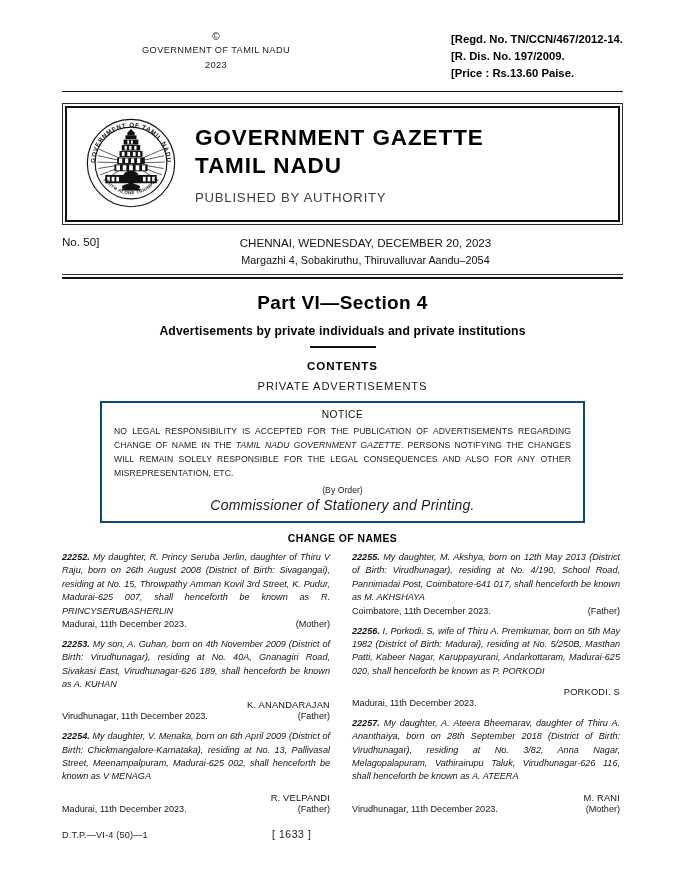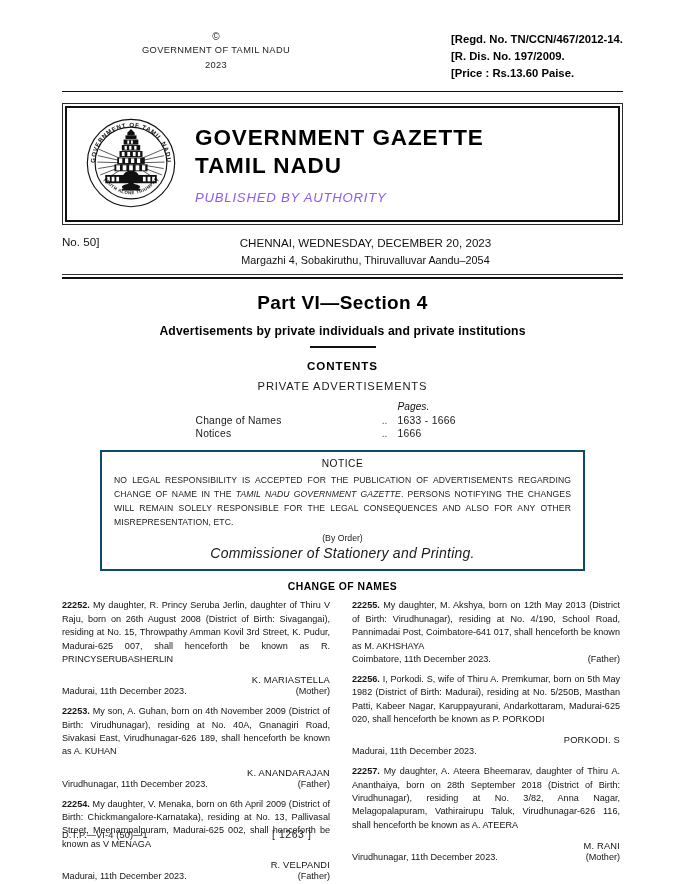--- a/index.html
+++ b/index.html
@@ -80,22 +80,21 @@
     font-size: 22.5px;
     font-weight: bold;
     letter-spacing: .9px;
     line-height: 1.25;
     color: #000;
   }
   .mast-sub {
     font-size: 13.2px;
     letter-spacing: .75px;
     margin-top: 9px;
-    color: #8b5cf6;
-    font-style: italic;
+    color: #404040;
   }
 
   
   .issue-row {
     display: flex;
     align-items: flex-start;
     margin-top: 9px;
   }
   .issue-no {
     font-size: 11.6px;
@@ -237,20 +236,21 @@
   }
   .col { width: 268px; }
 
   .entry { margin-bottom: 9px; }
   .entry-body {
     font-size: 9.1px;
     line-height: 1.47;
     text-align: justify;
     text-justify: inter-word;
     color: #141414;
+    font-style: italic;
   }
   .entry-no { font-weight: bold; }
   .sign-name {
     text-align: right;
     font-size: 9.3px;
     margin-top: 9px;
     letter-spacing: .2px;
     color: #111;
   }
   .place-row {
@@ -402,56 +402,36 @@
 
   <div class="rule-double"></div>
 
   <div class="part-title">Part  VI—Section 4</div>
   <div class="part-sub">Advertisements by private individuals and private institutions</div>
   <div class="short-rule"></div>
 
   <div class="contents-title">CONTENTS</div>
   <div class="contents-kind">PRIVATE ADVERTISEMENTS</div>
 
-  <table class="contents-table">
-    <tbody>
-        <tr>
-      <td class="ct-label"></td>
-      <td class="ct-dots"></td>
-      <td class="ct-head">Pages.</td>
-    </tr>
-    <tr>
-      <td class="ct-label">Change of Names</td>
-      <td class="ct-dots">..</td>
-      <td class="ct-pages">1633 - 1666</td>
-    </tr>
-    <tr>
-      <td class="ct-label">Notices</td>
-      <td class="ct-dots">..</td>
-      <td class="ct-pages">1666</td>
-    </tr>
-  </tbody>
-    </table>
 
   <div class="notice-box">
     <div class="notice-head">NOTICE</div>
     <div class="notice-body"><span>NO LEGAL RESPONSIBILITY IS ACCEPTED FOR THE PUBLICATION OF ADVERTISEMENTS REGARDING CHANGE OF NAME IN THE </span><span class="ital">TAMIL NADU GOVERNMENT GAZETTE</span><span>. PERSONS NOTIFYING THE CHANGES WILL REMAIN SOLELY RESPONSIBLE FOR THE LEGAL CONSEQUENCES AND ALSO FOR ANY OTHER MISREPRESENTATION, ETC.</span></div>
     <div class="notice-order">(By Order)</div>
     <div class="notice-sign">Commissioner of Stationery and Printing.</div>
   </div>
 
   <div class="con-head">CHANGE OF NAMES</div>
 
   <div class="columns">
 
     <div class="col">
 
       <div class="entry">
         <div class="entry-body"><span class="entry-no">22252.</span><span> My daughter, R. Princy Seruba Jerlin, daughter of Thiru V Raju, born on 26th August 2008 (District of Birth: Sivagangai), residing at No. 15, Throwpathy Amman Kovil 3rd Street, K. Pudur, Madurai-625 007, shall henceforth be known as R. PRINCYSERUBASHERLIN</span></div>
-        <div class="sign-name">K. MARIASTELLA</div>
         <div class="place-row">
           <span>Madurai, 11th December 2023.</span>
           <span class="rel">(Mother)</span>
         </div>
       </div>
 
       <div class="entry">
         <div class="entry-body"><span class="entry-no">22253.</span><span>  My son, A. Guhan, born on 4th November 2009 (District of Birth: Virudhunagar), residing at No. 40A, Gnanagiri Road, Sivakasi East, Virudhunagar-626 189, shall henceforth be known as A. KUHAN</span></div>
         <div class="sign-name">K. ANANDARAJAN</div>
         <div class="place-row">
@@ -497,16 +477,16 @@
           <span>Virudhunagar, 11th December 2023.</span>
           <span class="rel">(Mother)</span>
         </div>
       </div>
 
     </div>
   </div>
 
   <div class="footer">
     <div class="footer-left">D.T.P.—VI-4 (50)—1</div>
-    <div class="footer-center">[ 1263 ]</div>
+    <div class="footer-center">[ 1633 ]</div>
   </div>
 
 </div>
 
 </body></html>

